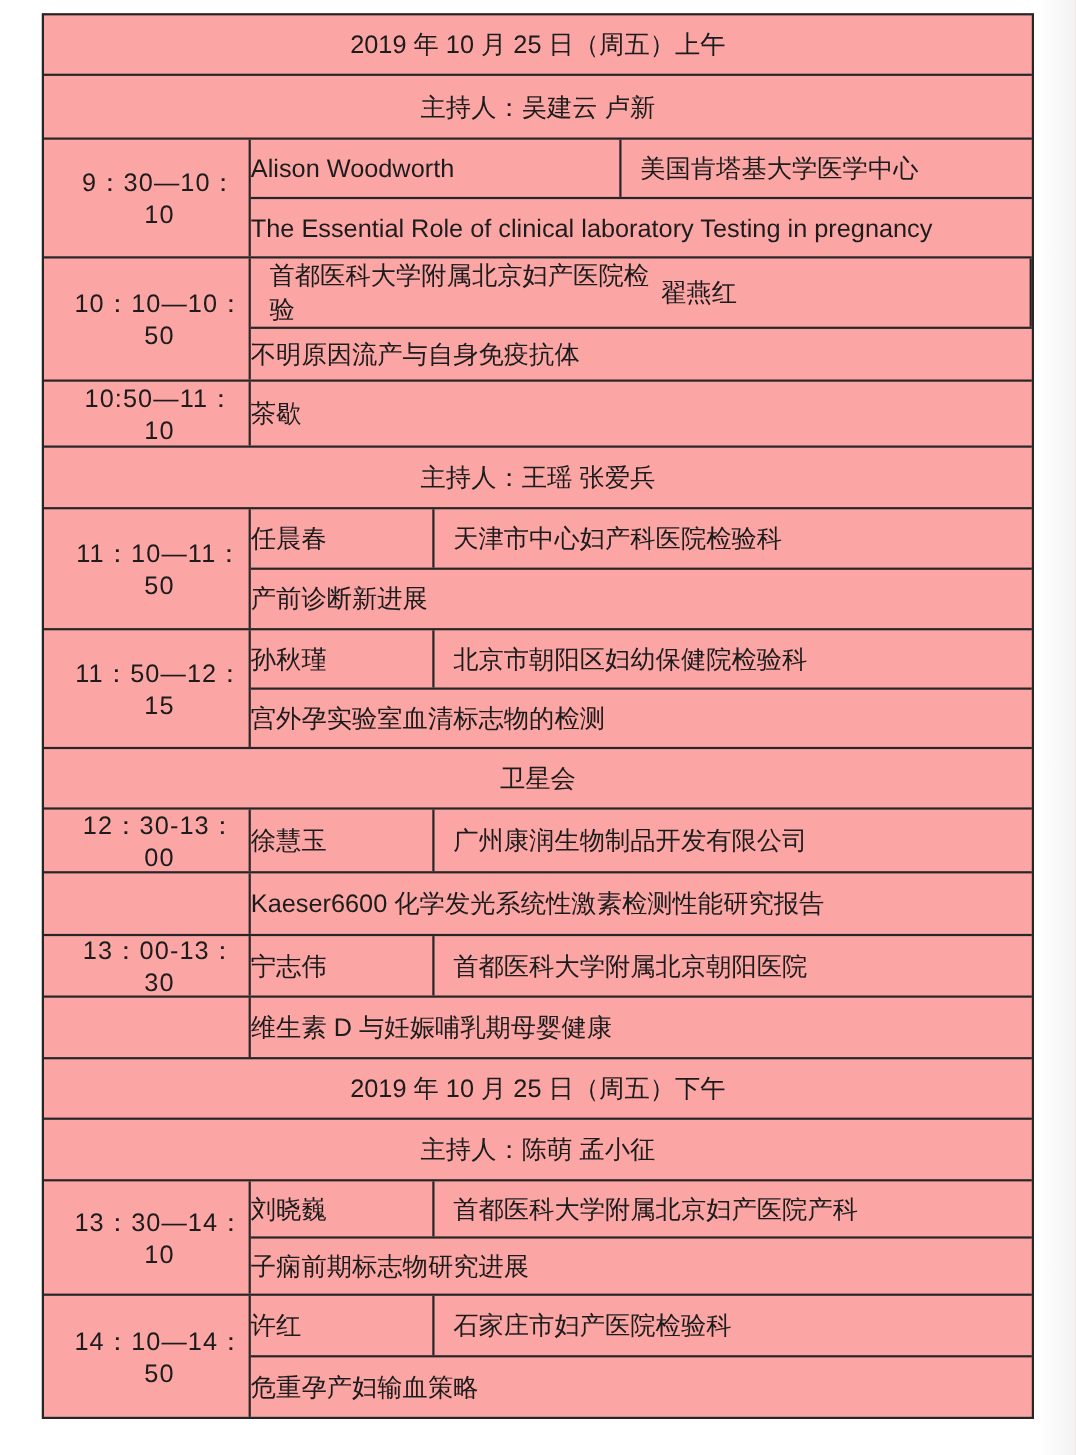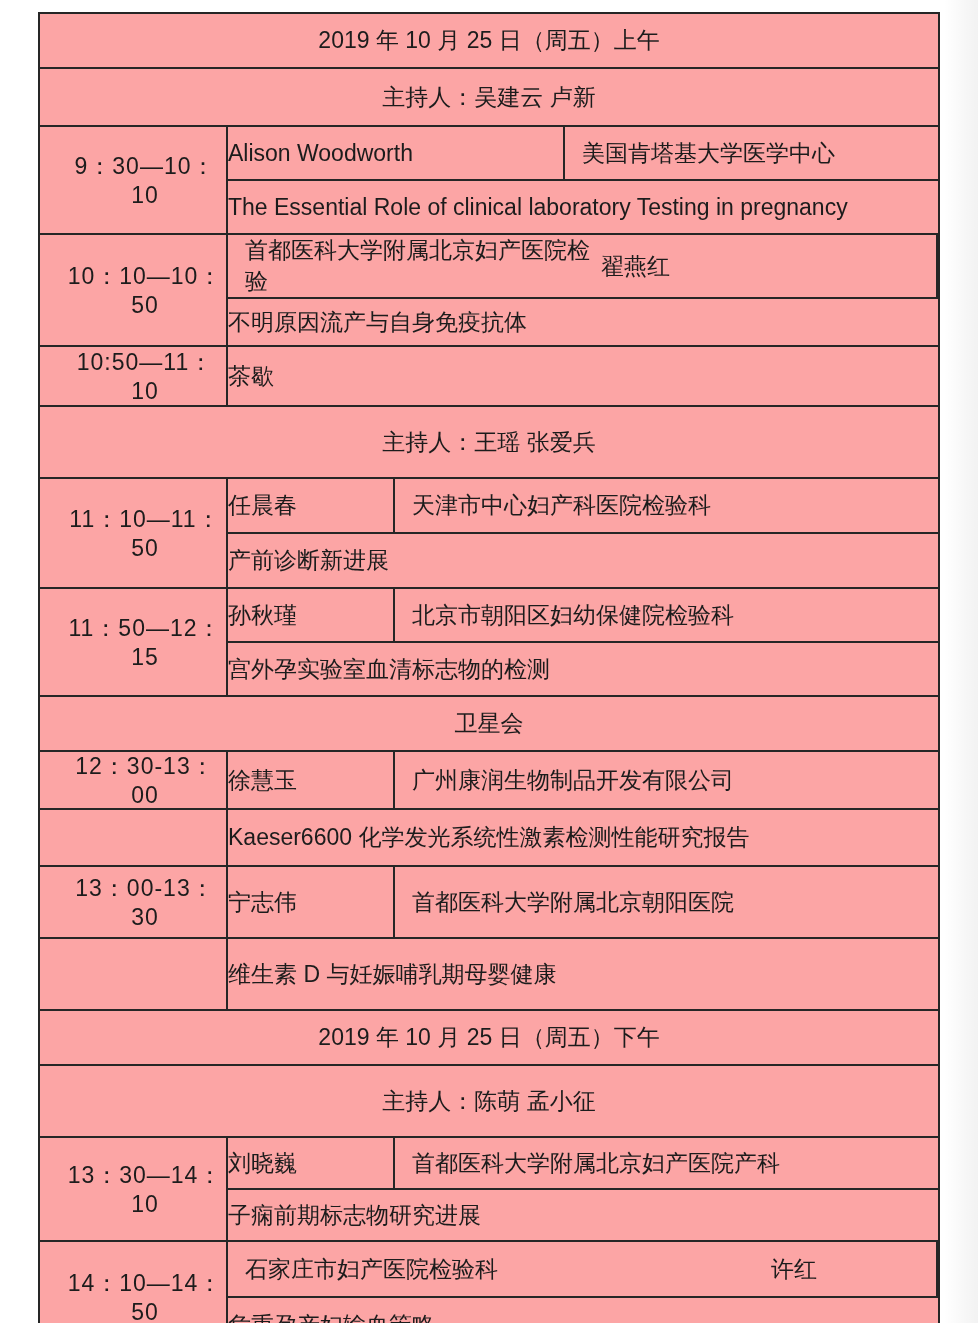--- a/index.html
+++ b/index.html
@@ -21,21 +21,21 @@
   .c{display:flex;align-items:center;min-width:0;}
   .time{flex:0 0 188px;justify-content:center;text-align:center;border-right:2px solid var(--bc);letter-spacing:1px;padding-left:24px;}
   .full{flex:1;justify-content:center;text-align:center;}
   .stack{flex:1;display:flex;flex-direction:column;min-width:0;}
   .sub{flex:1;display:flex;border-bottom:2px solid var(--bc);min-width:0;}
   .sub.last{border-bottom:none;}
   .name-w{flex:0 0 337px;border-right:2px solid var(--bc);padding-right:6px;}
   .name-n{flex:0 0 167px;border-right:2px solid var(--bc);padding-right:6px;}
   .org{flex:1;padding-left:17px;padding-right:0;}
   .topic{flex:1;padding-right:4px;}
-  .h54{height:60px}.h55{height:55px}.h56{height:72px}.h57{height:57px}.h58{height:58px}
+  .h54{height:60px}.h55{height:55px}.h56{height:56px}.h57{height:57px}.h58{height:58px}
   .h104{height:104px}.h108{height:108px}.h110{height:110px}.h112{height:112px}
 </style>
 </head>
 <body>
 
 <div class="edge-shade"></div>
 
 <div class="tbl">
 
   <div class="row h55">
@@ -151,22 +151,22 @@
       <div class="sub last">
         <div class="c topic">子痫前期标志物研究进展</div>
       </div>
     </div>
   </div>
 
   <div class="row h110">
     <div class="c time">14：10—14：50</div>
     <div class="stack">
       <div class="sub">
+        <div class="c name-n">许红</div>
         <div class="c org">石家庄市妇产医院检验科</div>
-        <div class="c name-n">许红</div>
       </div>
       <div class="sub last">
         <div class="c topic">危重孕产妇输血策略</div>
       </div>
     </div>
   </div>
 
 </div>
 
 </body></html>

